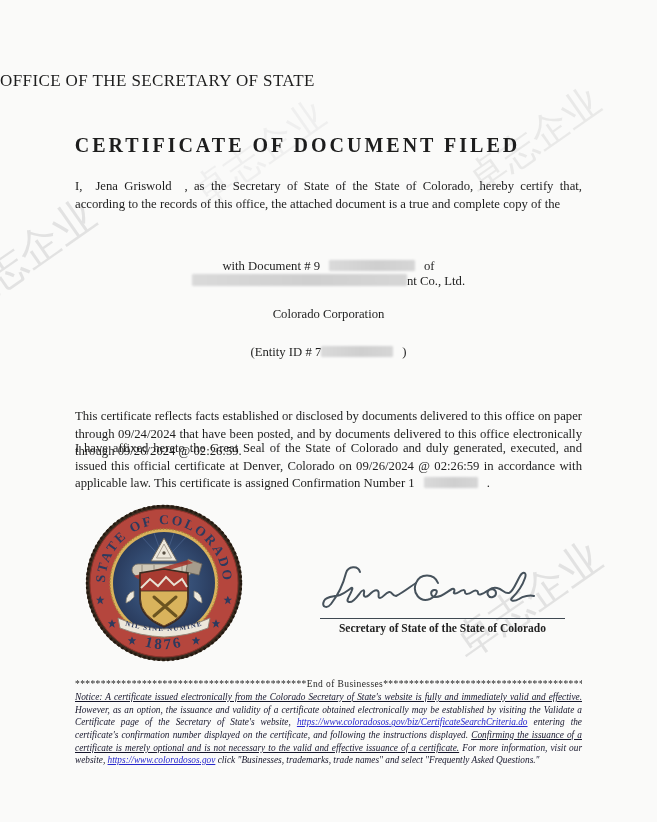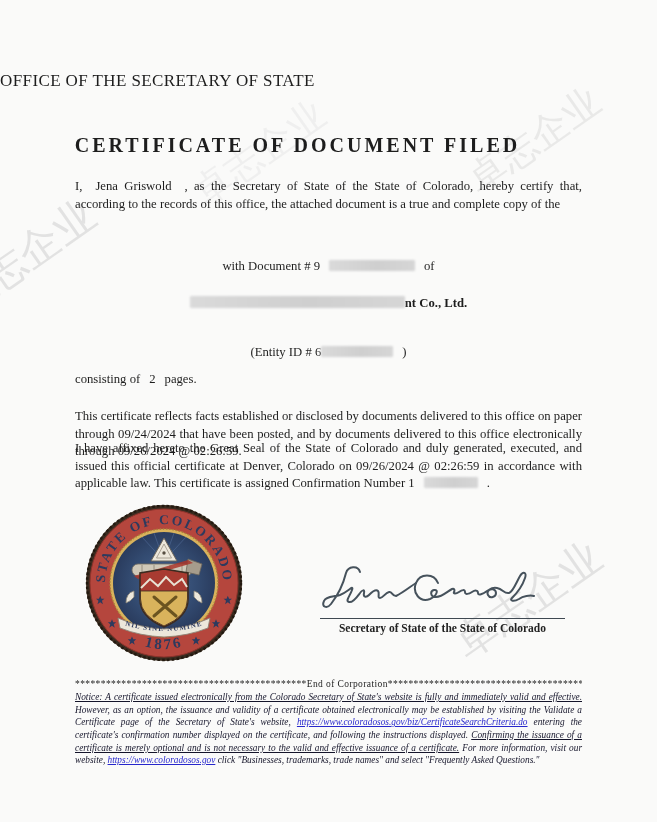--- a/index.html
+++ b/index.html
@@ -65,32 +65,30 @@
 
     <div class="para" style="top:178px;">
       <span>I,</span><span class="gap-m"></span><span>Jena Griswold</span><span class="gap-m"></span><span>, as the Secretary of State of the State of Colorado, hereby certify that, according to the records of this office, the attached document is a true and complete copy of the</span>
     </div>
 
 
     <div class="cline" style="top:259px;">
       <span>with Document # 9</span><span class="gap-s"></span><span class="redact" style="width:86px;"></span><span class="gap-s"></span><span>of</span>
     </div>
 
-    <div class="cline" style="top:296px;font-weight:bold;">
+    <div class="cline" style="top:274px;">
       <span class="redact" style="width:215px; height:12px;"></span><span>nt Co., Ltd.</span>
     </div>
 
+    <div class="cline" style="top:307px;">Colorado Corporation</div>
 
     <div class="cline" style="top:345px;">
-      <span>(Entity ID # 6</span><span class="redact" style="width:72px;"></span><span class="gap-s"></span><span>)</span>
+      <span>(Entity ID # 7</span><span class="redact" style="width:72px;"></span><span class="gap-s"></span><span>)</span>
     </div>
 
-    <div class="para" style="top:371px; text-align:left;">
-      <span>consisting of</span><span class="gap-s"></span><span>2</span><span class="gap-s"></span><span>pages.</span>
-    </div>
 
     <div class="para" style="top:408px;">This certificate reflects facts established or disclosed by documents delivered to this office on paper through 09/24/2024 that have been posted, and by documents delivered to this office electronically through 09/26/2024 @ 02:26:59.</div>
 
     <div class="para" style="top:440px;">
       <span>I have affixed hereto the Great Seal of the State of Colorado and duly generated, executed, and issued this official certificate at Denver, Colorado on 09/26/2024 @ 02:26:59 in accordance with applicable law. This certificate is assigned Confirmation Number 1</span><span class="gap-s"></span><span class="redact" style="width:54px;"></span><span class="gap-s"></span><span>.</span>
     </div>
 
     <div class="seal-wrap">
       <svg viewBox="0 0 160 160" width="160" height="160">
         <defs>
@@ -177,20 +175,20 @@
       <svg viewBox="0 0 245 58" width="245" height="58">
         <g fill="none" stroke="#46525c" stroke-width="2" stroke-linecap="round" stroke-linejoin="round">
           <path d="M40,12 C38,5 28,6 26,13 C23,25 18,35 11,44 C7,49 1,47 4,41 C6,36 14,37 20,35 C28,32 34,24 32,30 C30,36 25,41 29,42 C33,43 37,37 40,33 C42,30 45,29 44,33 C43,37 46,38 49,35 C52,32 56,29 58,31 C60,33 57,38 60,38 C63,38 65,33 69,32 C72,31 72,36 76,36 C84,32 91,26 96,23"></path>
           <path d="M118,23 C114,13 100,13 96,23 C92,33 100,43 110,39 C117,36 119,29 114,30 C110,31 110,37 116,37 C122,37 128,31 132,29 C134,28 135,30 134,32 C133,34 136,34 139,32 C142,30 145,29 145,32 C145,35 149,34 152,32 C155,30 158,30 158,33 C158,36 163,34 167,31 C171,28 176,29 176,33 C176,37 170,39 168,35 C166,31 171,27 177,28 C183,29 184,34 189,33 C193,32 196,23 200,16 C203,11 207,12 205,18 C202,27 196,34 192,38 C189,41 194,42 199,39 C203,36 210,35 214,36"></path>
         </g>
       </svg>
       <div class="sig-line"></div>
       <div class="sig-caption">Secretary of State of the State of Colorado</div>
     </div>
 
-    <div class="endline"><span>*********************************************</span><span>End of Corporation</span><span>****************************************************</span></div>
+    <div class="endline"><span>*********************************************</span><span>End of Businesses</span><span>****************************************************</span></div>
 
     <div class="notice">
       <span class="u">Notice: A certificate issued electronically from the Colorado Secretary of State's website is fully and immediately valid and effective.</span><span> However, as an option, the issuance and validity of a certificate obtained electronically may be established by visiting the Validate a Certificate page of the Secretary of State's website, </span><span class="lnk">https://www.coloradosos.gov/biz/CertificateSearchCriteria.do</span><span> entering the certificate's confirmation number displayed on the certificate, and following the instructions displayed. </span><span class="u">Confirming the issuance of a certificate is merely optional and is not necessary to the valid and effective issuance of a certificate.</span><span> For more information, visit our website, </span><span class="lnk">https://www.coloradosos.gov</span><span> click "Businesses, trademarks, trade names" and select "Frequently Asked Questions."</span>
     </div>
 
   </div>
 </div>
 
 </body></html>

